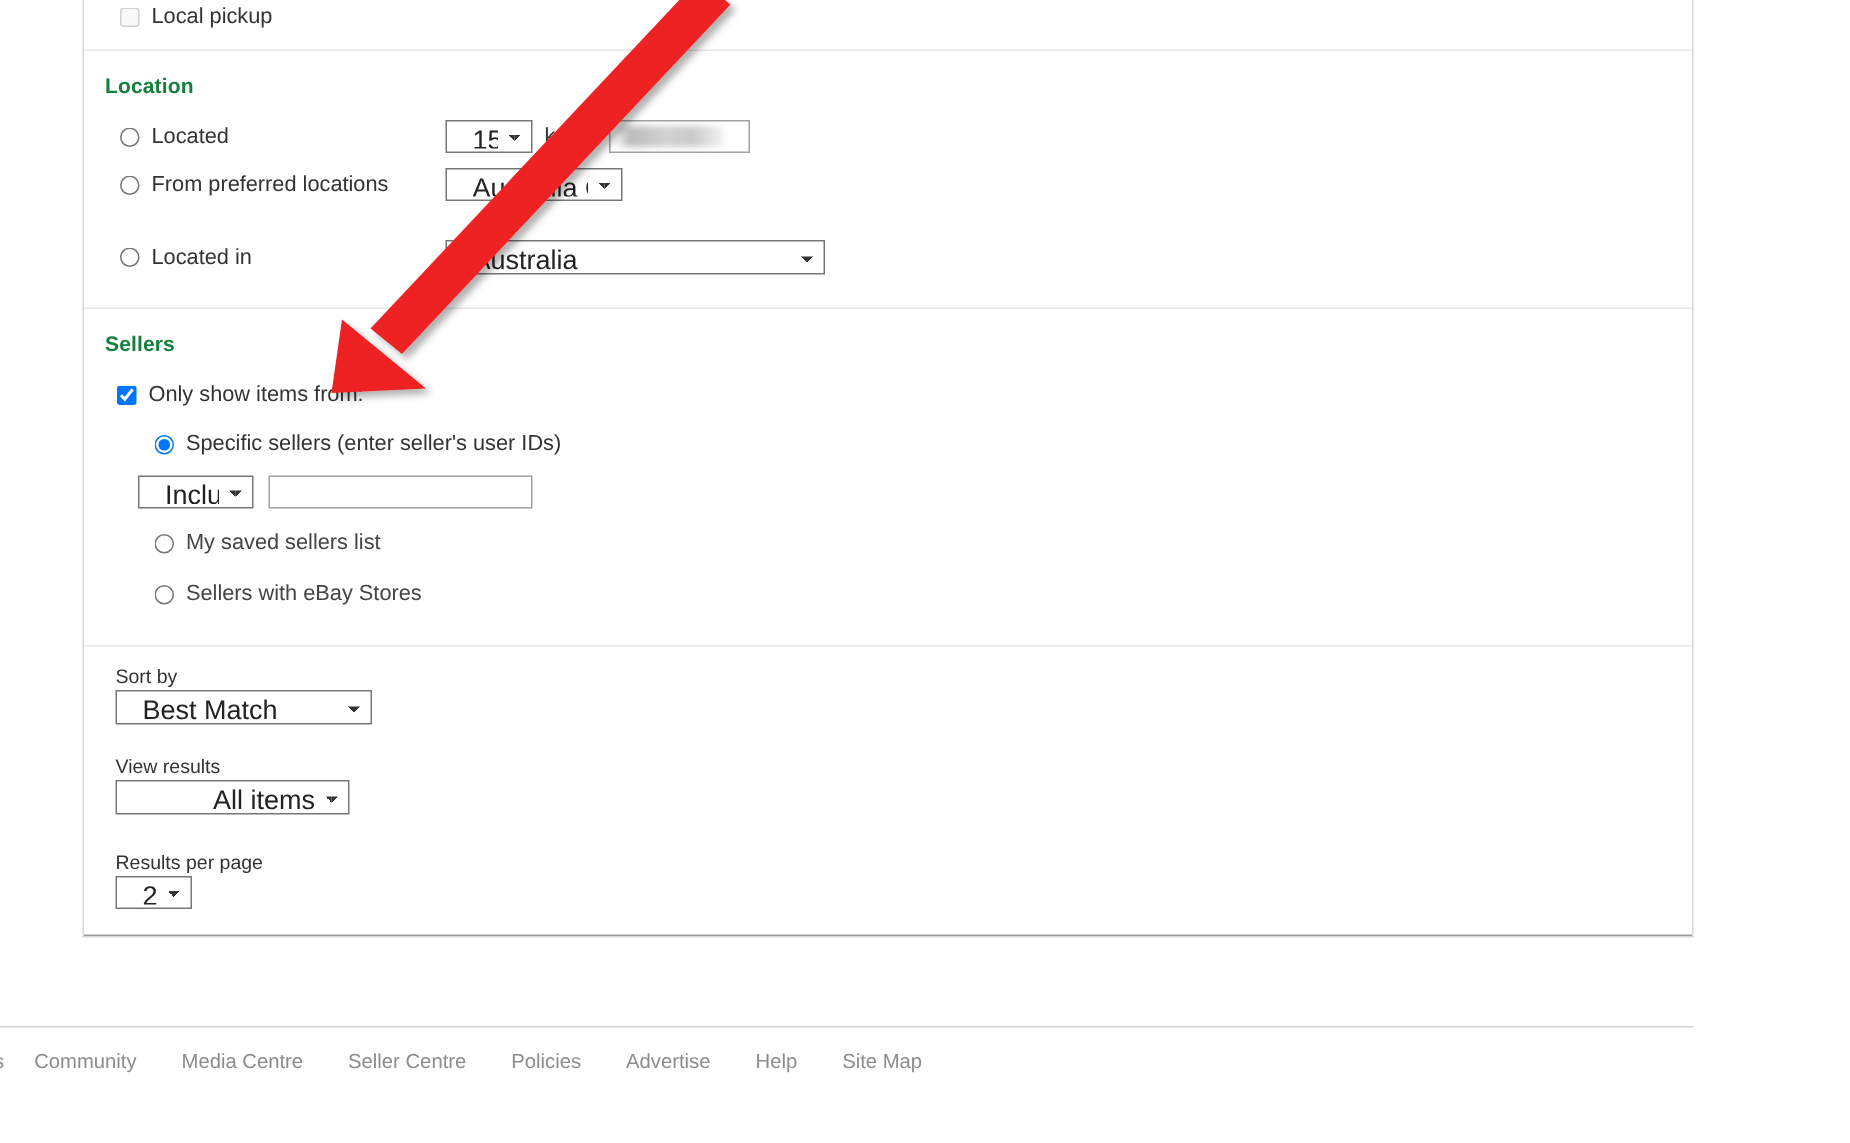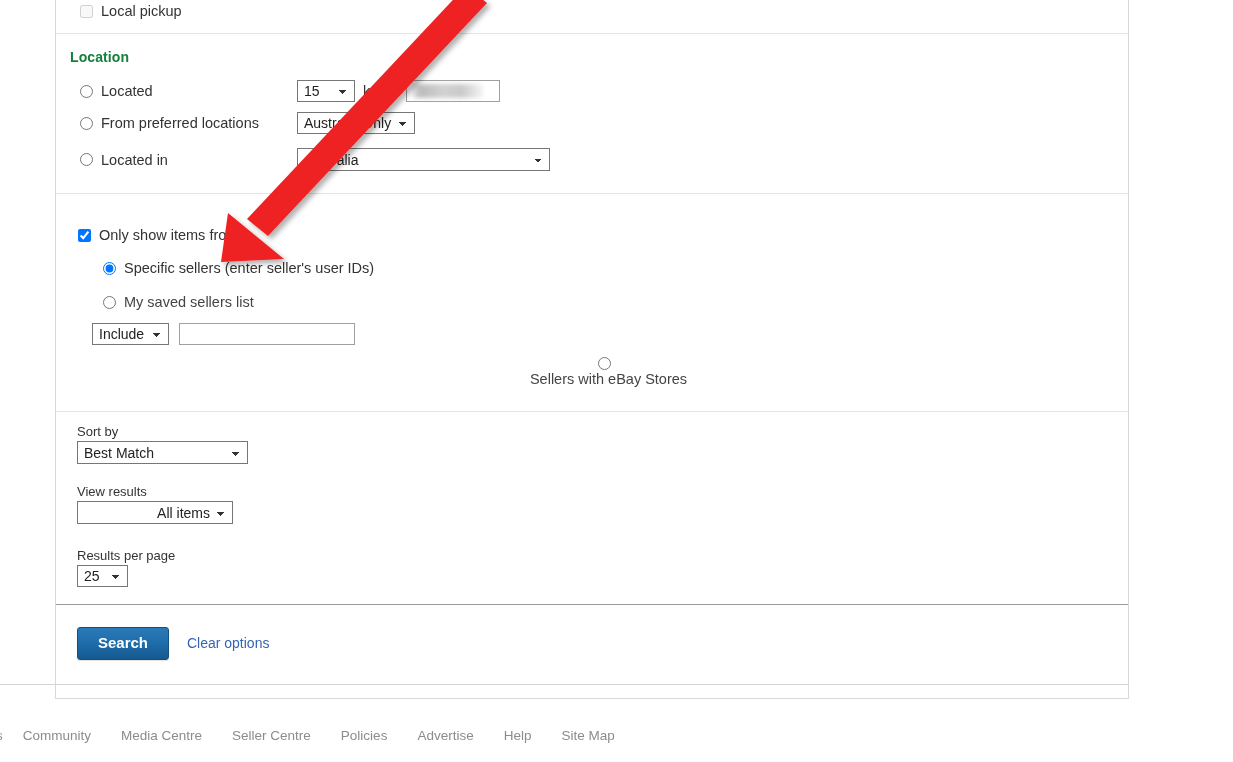--- a/index.html
+++ b/index.html
@@ -73,26 +73,26 @@
     font-size: 14.5px;
     color: #333333;
     line-height: 18px;
   }
   .lbl.dim {
     color: #444444;
   }
 
   select {
     font-family: "Liberation Sans", sans-serif;
-    font-size: 14px;
+    font-size: 18px;
     color: #222222;
     background: #ffffff;
     border: 1px solid #767676;
     border-radius: 0;
-    padding: 2px 6px;
+    padding: 2px 17px;
     height: 22px;
     box-sizing: border-box;
     -moz-appearance: none;
     appearance: none;
     -webkit-appearance: none;
     background-image:
       linear-gradient(45deg, transparent 50%, #333 50%),
       linear-gradient(135deg, #333 50%, transparent 50%);
     background-position:
       calc(100% - 11px) calc(50% + 1px),
@@ -173,21 +173,21 @@
     position: absolute;
     left: 0;
     top: 684px;
     width: 1129px;
     height: 1px;
     background: #d4d4d4;
   }
   #footer-nav {
     position: absolute;
     left: 0;
-    top: 728px;
+    top: 700px;
     width: 1233px;
     display: flex;
     align-items: baseline;
     font-size: 13.5px;
     color: #8c8c8c;
   }
   #footer-nav .flink {
     color: #8c8c8c;
     text-decoration: none;
     white-space: nowrap;
@@ -246,58 +246,59 @@
 
     <div class="opt-row" style="margin-top:10px; padding-left:10px;">
       <input type="radio" name="locgrp" style="">
       <span class="lbl" style="width:196px; display:inline-block;">From preferred locations</span>
 
       <select style="width:118px;">
         <option>Australia Only</option>
       </select>
     </div>
 
-    <div class="opt-row" style="margin-top:14px; padding-left:10px;align-items:center;">
+    <div class="opt-row" style="margin-top:26px; padding-left:10px;align-items:center;">
       <input type="radio" name="locgrp" style="">
       <span class="lbl" style="width:196px; display:inline-block;">Located in</span>
 
       <select style="width:253px; height:23px;">
         <option>Australia</option>
       </select>
     </div>
   </div>
 
   <div class="divider"></div>
 
   <div class="section" style="padding-top:15px; padding-bottom:23px;">
 
+    <div class="section-heading">Sellers</div>
 
     <div class="opt-row" style="margin-top:15px; padding-left:8px;">
       <input type="checkbox" checked="" style="">
       <span class="lbl">Only show items from:</span>
     </div>
 
     <div class="opt-row" style="margin-top:11px; padding-left:33px;">
       <input type="radio" name="sellergrp" checked="" style="">
       <span class="lbl">Specific sellers (enter seller's user IDs)</span>
     </div>
 
+    <div class="opt-row" style="margin-top:10px; padding-left:22px;">
+      <select style="width:77px;">
+        <option>Include</option>
+      </select>
+      <input type="text" style="width: 176px; margin-left: 10px;" value="">
+    </div>
+
     <div class="opt-row" style="margin-top:12px; padding-left:33px;">
       <input type="radio" name="sellergrp" style="">
       <span class="lbl dim">My saved sellers list</span>
     </div>
 
-    <div class="opt-row" style="margin-top:10px; padding-left:22px;">
-      <select style="width:77px;">
-        <option>Include</option>
-      </select>
-      <input type="text" style="width: 176px; margin-left: 10px;" value="">
-    </div>
-
-    <div class="opt-row" style="margin-top:12px; padding-left:33px;flex-direction:column;">
+    <div class="opt-row" style="margin-top:12px; padding-left:33px;">
       <input type="radio" name="sellergrp" style="">
       <span class="lbl dim">Sellers with eBay Stores</span>
     </div>
   </div>
 
   <div class="divider"></div>
 
   <div class="section" style="padding-top:12px; padding-bottom:17px; padding-left:21px;">
 
     <div>
@@ -317,24 +318,20 @@
     <div style="margin-top:24px;">
       <span class="field-label">Results per page</span>
       <select style="width:51px;">
         <option>25</option>
       </select>
     </div>
   </div>
 
   <div class="divider strong"></div>
 
-  <div class="section" style="padding-top:22px; padding-bottom:38px; padding-left:21px;">
-    <button class="btn-search">Search</button>
-    <a class="link-clear">Clear options</a>
-  </div>
 
 </div>
 
 <div id="footer-rule"></div>
 
 <div id="footer-nav">
   <a class="flink clipped">s</a>
   <a class="flink" style="margin-right:30px;">Community</a>
   <a class="flink" style="margin-right:30px;">Media Centre</a>
   <a class="flink" style="margin-right:30px;">Seller Centre</a>

